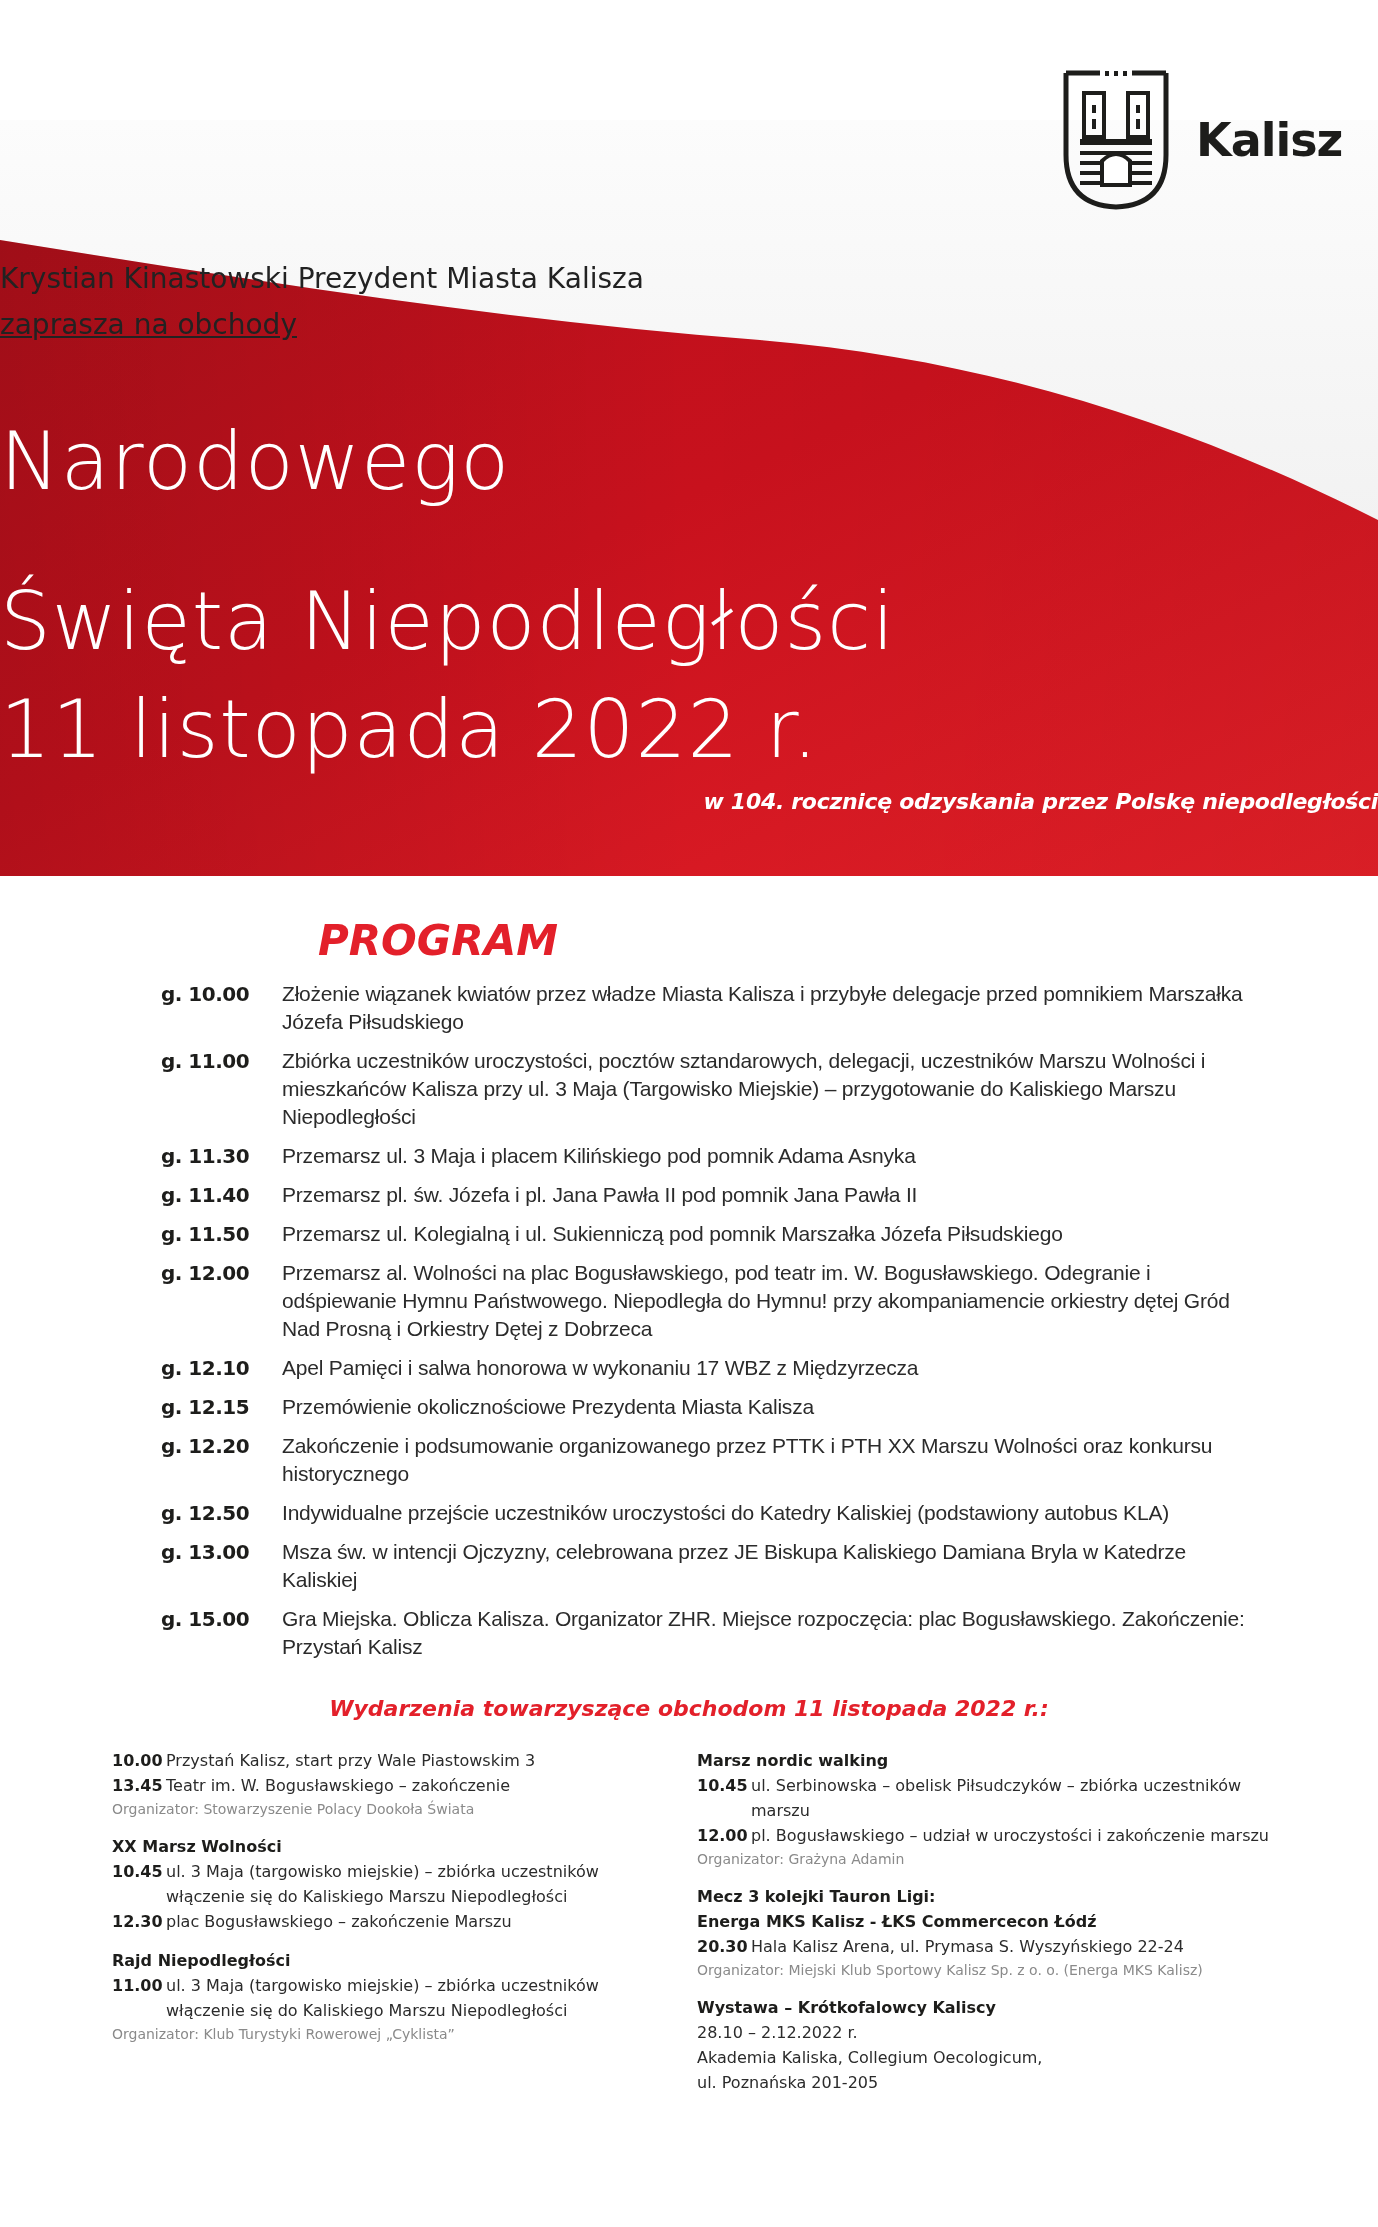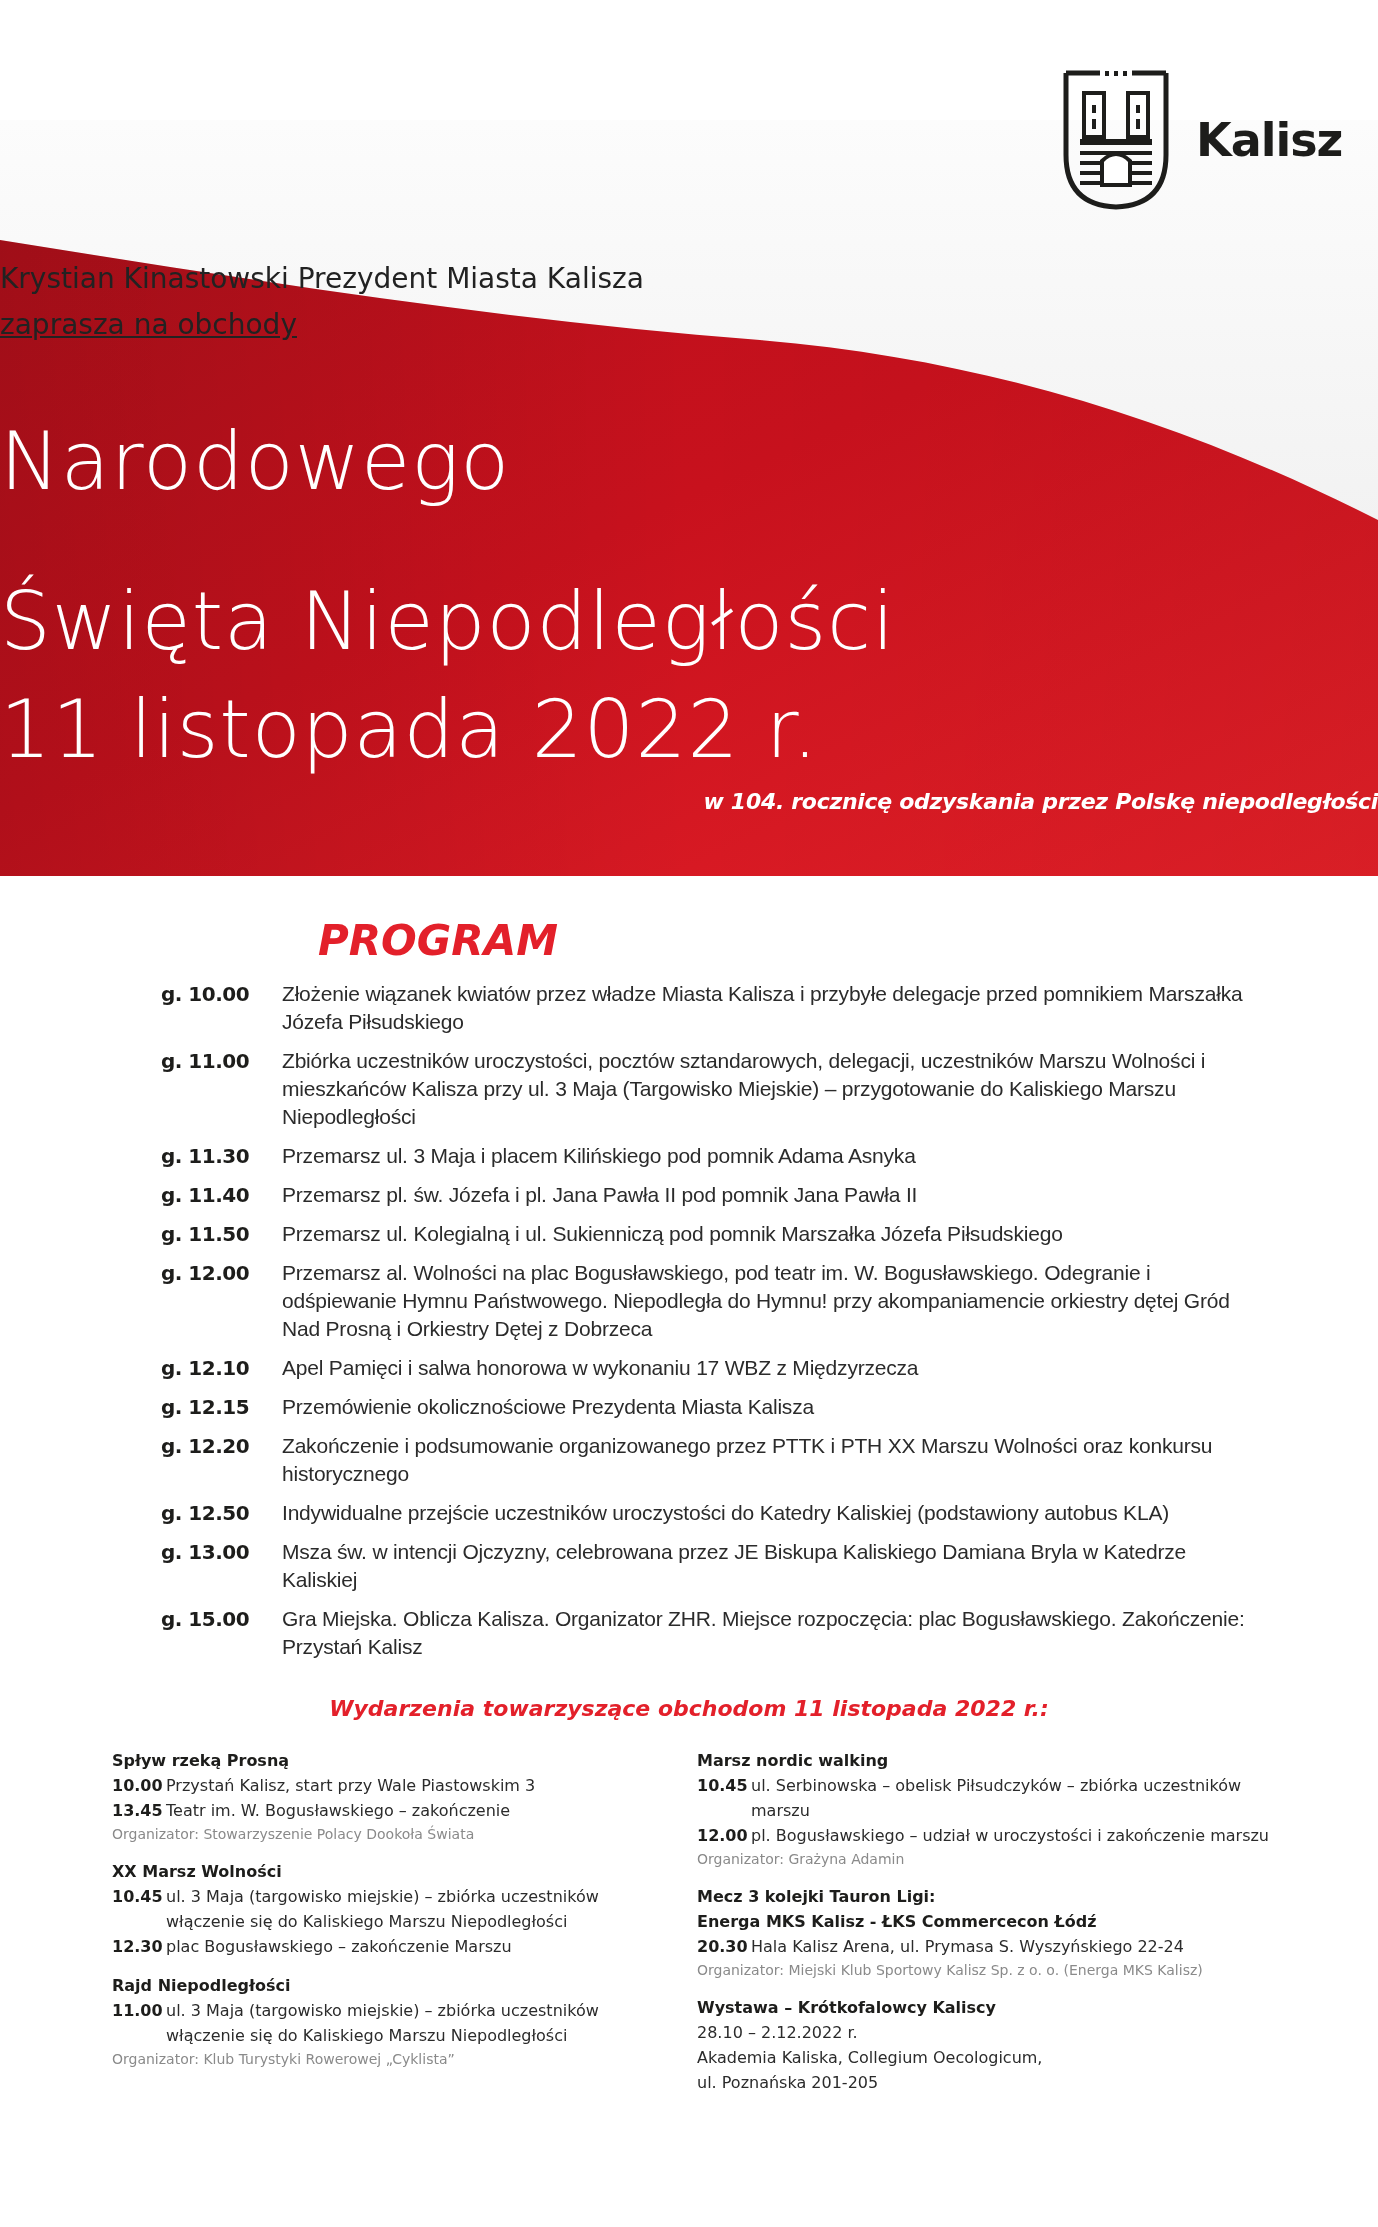--- a/index.html
+++ b/index.html
@@ -189,21 +189,20 @@
   <div class="prog-row">
       <div class="prog-time">g. 15.00</div>
       <div class="prog-desc">Gra Miejska. Oblicza Kalisza. Organizator ZHR. Miejsce rozpoczęcia: plac Bogusławskiego. Zakończenie: Przystań Kalisz</div>
     </div>
 </div>
 
 <div class="events-heading">Wydarzenia towarzyszące obchodom 11 listopada 2022 r.:</div>
 
 <div class="col left">
   <div class="ev">
-    <div class="ev-title">Spływ rzeką Prosną</div>
     <div class="ev-line">
         <span class="ev-time">10.00</span>
         <span class="ev-text">Przystań Kalisz, start przy Wale Piastowskim 3</span>
       </div>
     <div class="ev-line">
         <span class="ev-time">13.45</span>
         <span class="ev-text">Teatr im. W. Bogusławskiego – zakończenie</span>
       </div>
     <div class="ev-org">Organizator: Stowarzyszenie Polacy Dookoła Świata</div>
   </div>

